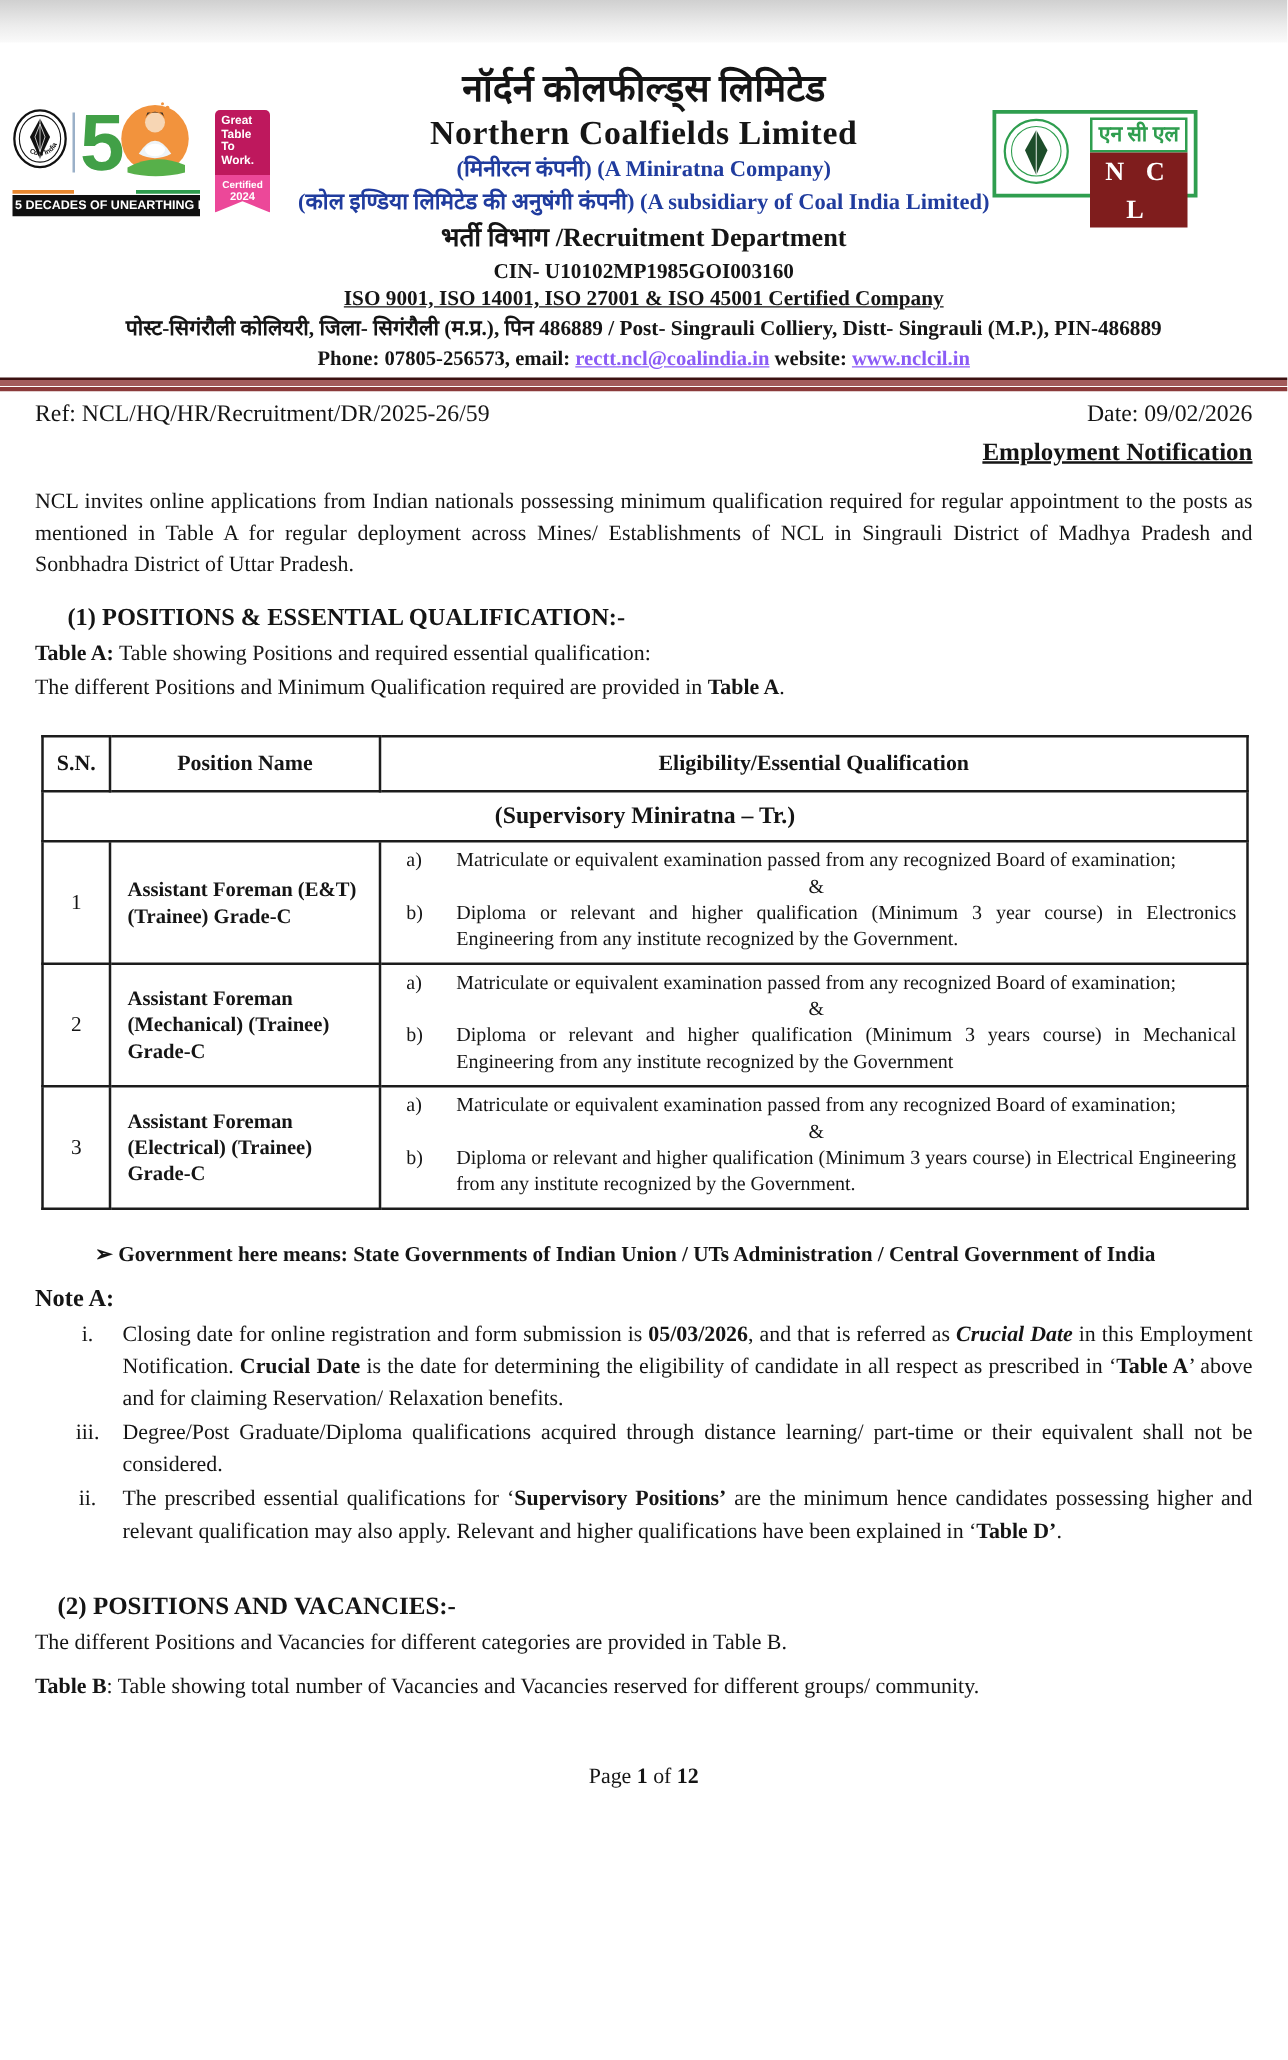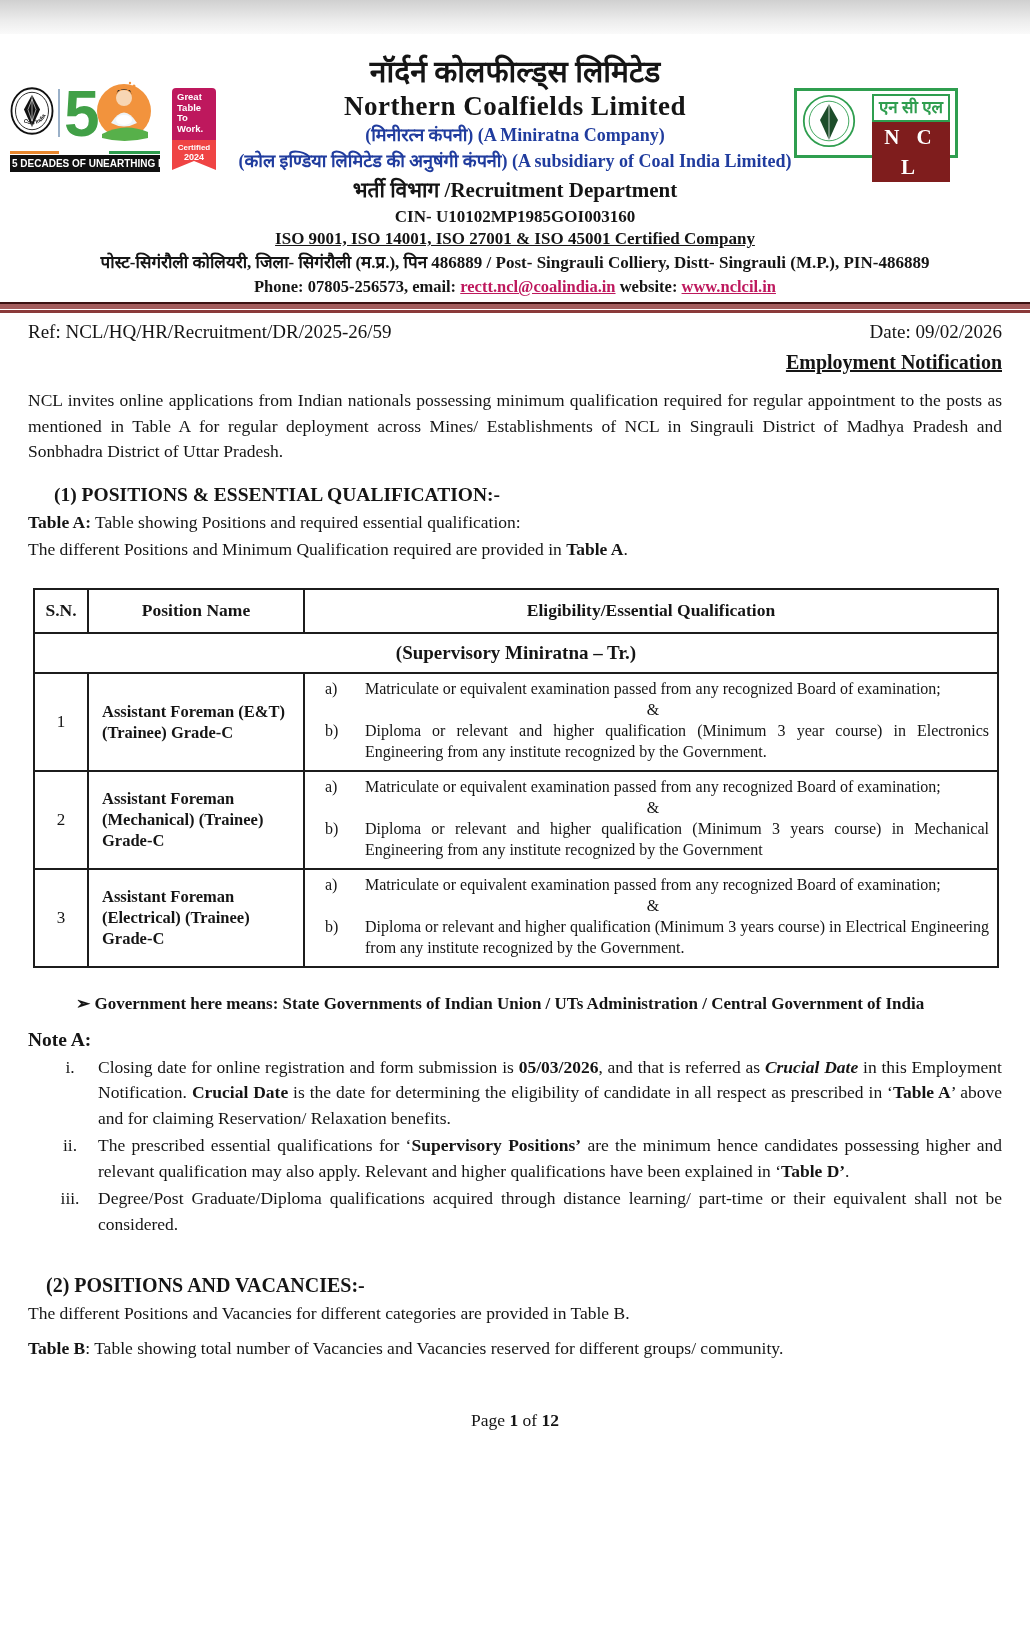--- a/index.html
+++ b/index.html
@@ -14,35 +14,35 @@
   .header{position:relative;}
   .header-text{padding-top:20px;text-align:center;line-height:1;}
   .title-hindi{font-size:30px;font-weight:bold;line-height:36px;}
   .title-en{font-size:27px;font-weight:bold;line-height:32px;letter-spacing:.5px;}
   .blue-line{font-size:18px;font-weight:bold;line-height:26px;color:#203c9e;}
   .dept-line{font-size:21px;font-weight:bold;line-height:32px;}
   .cin-line{font-size:17px;font-weight:bold;line-height:22px;}
   .iso-line{font-size:17px;font-weight:bold;line-height:22px;text-decoration:underline;}
   .addr-line{font-size:17px;font-weight:bold;line-height:26px;}
   .phone-line{font-size:16.5px;font-weight:bold;line-height:22px;}
-  .lnk{color:#be185d;text-decoration:underline;cursor:pointer;}
+  .lnk{color:#8b5cf6;text-decoration:underline;cursor:pointer;}
   
   .logos-left{position:absolute;left:10px;top:44px;width:150px;}
   .logos-row{display:flex;align-items:center;gap:4px;}
   .ci-sep{width:2px;height:48px;background:#9ab0c8;}
   .tricolor{height:3px;margin-top:3px;background:linear-gradient(90deg,#e8872e 0 33%,#ffffff 33% 66%,#2f9e4f 66% 100%);}
   .decades-banner{margin-top:1px;background:#101010;color:#fff;font-family:"Liberation Sans",sans-serif;
     font-weight:bold;font-size:10px;line-height:15px;text-align:center;padding:1px 2px;white-space:nowrap;}
   
   .gptw{position:absolute;left:172px;top:54px;width:44px;height:82px;
     clip-path:polygon(0 0,100% 0,100% 100%,50% 89%,0 100%);
     font-family:"Liberation Sans",sans-serif;color:#fff;text-align:left;}
   .gptw-red{background:#be185d;height:48px;padding:4px 0 0 5px;border-radius:4px 4px 0 0;}
   .gptw-red span{display:block;font-size:9.5px;font-weight:bold;line-height:10.5px;}
-  .gptw-blue{background:#ef4444;height:34px;padding-top:3px;text-align:center;}
+  .gptw-blue{background:#ec4899;height:34px;padding-top:3px;text-align:center;}
   .gptw-cert{display:block;font-size:8px;font-weight:bold;line-height:9px;}
   .gptw-year{display:block;font-size:9px;font-weight:bold;line-height:10px;}
   
   .ncl-box{position:absolute;right:72px;top:54px;width:164px;height:70px;border:3px solid #2f9e4f;
     background:#fff;display:flex;align-items:center;gap:16px;padding:3px 5px;box-sizing:border-box;}
   .ncl-col{flex:1;display:flex;flex-direction:column;height:58px;}
   .ncl-hindi{border:2px solid #2f9e4f;color:#2f9e4f;font-weight:bold;font-size:17px;line-height:24px;
     text-align:center;background:#fff;}
   .ncl-latin{background:#7f1d1d;color:#fff;font-weight:bold;font-size:21px;line-height:30px;flex:1;
     text-align:center;letter-spacing:6px;font-family:"Liberation Serif",serif;}
@@ -250,26 +250,26 @@
     <span>➢ </span><span>Government here means: State Governments of Indian Union / UTs Administration / Central Government of India</span>
   </div>
 
   <div class="noteA-head">Note A:</div>
 
   <div class="note-item">
     <span class="roman">i.</span>
     <span class="nt"><span>Closing date for online registration and form submission is </span><span class="b">05/03/2026</span><span>, and that is referred as </span><span class="b i">Crucial Date</span><span> in this Employment Notification. </span><span class="b">Crucial Date</span><span> is the date for determining the eligibility of candidate in all respect as prescribed in ‘</span><span class="b">Table A</span><span>’ above and for claiming Reservation/ Relaxation benefits.</span></span>
   </div>
   <div class="note-item">
+    <span class="roman">iii.</span>
+    <span class="nt"><span>Degree/Post Graduate/Diploma qualifications acquired through distance learning/ part-time or their equivalent shall not be considered.</span></span>
+  </div>
+  <div class="note-item">
     <span class="roman">ii.</span>
     <span class="nt"><span>The prescribed essential qualifications for ‘</span><span class="b">Supervisory Positions’</span><span> are the minimum hence candidates possessing higher and relevant qualification may also apply. Relevant and higher qualifications have been explained in ‘</span><span class="b">Table D’</span><span>.</span></span>
-  </div>
-  <div class="note-item">
-    <span class="roman">iii.</span>
-    <span class="nt"><span>Degree/Post Graduate/Diploma qualifications acquired through distance learning/ part-time or their equivalent shall not be considered.</span></span>
   </div>
 
   <div class="sec-head2">(2) POSITIONS AND VACANCIES:-</div>
   <div class="plain-line">The different Positions and Vacancies for different categories are provided in Table B.</div>
   <div class="tb-para"><span class="b">Table B</span><span>: Table showing total number of Vacancies and Vacancies reserved for different groups/ community.</span></div>
 
   <div class="page-footer"><span>Page </span><span class="b">1</span><span> of </span><span class="b">12</span></div>
 
 </div>
 

